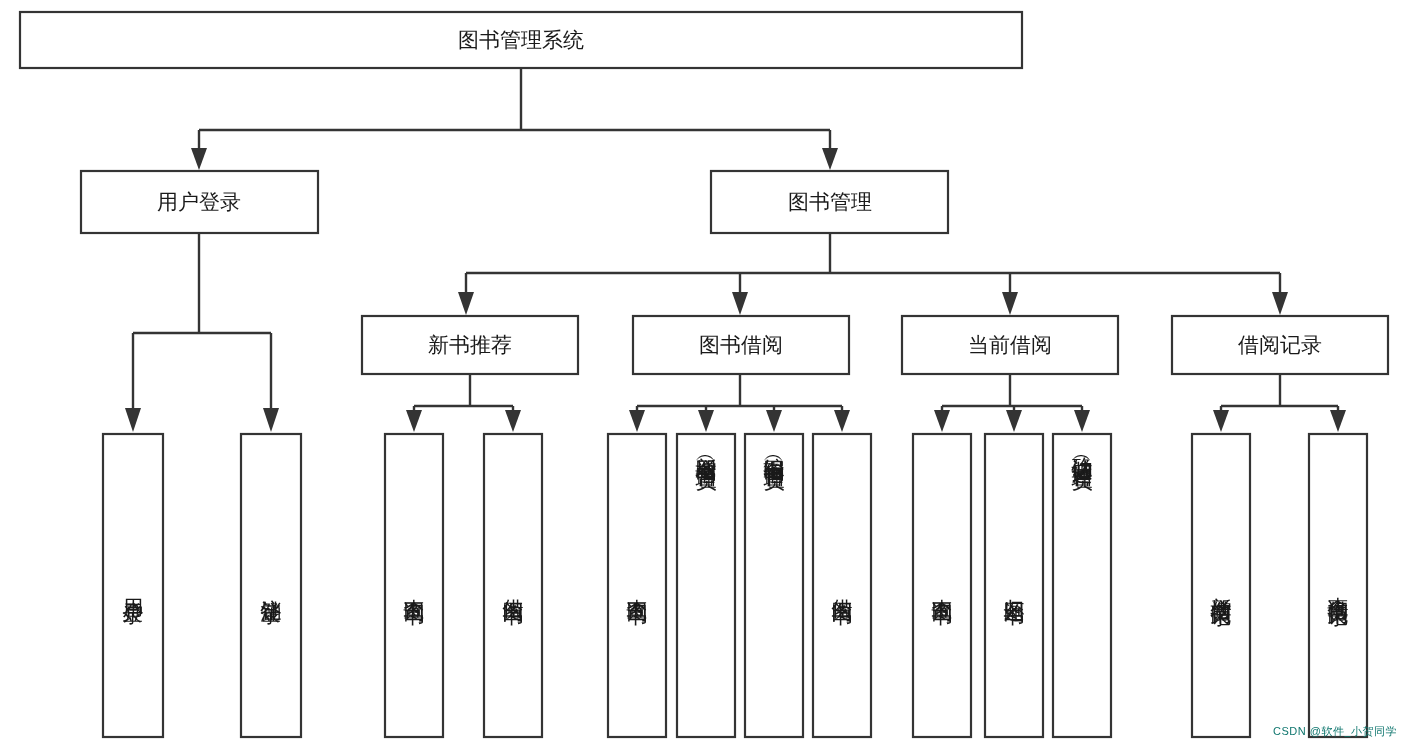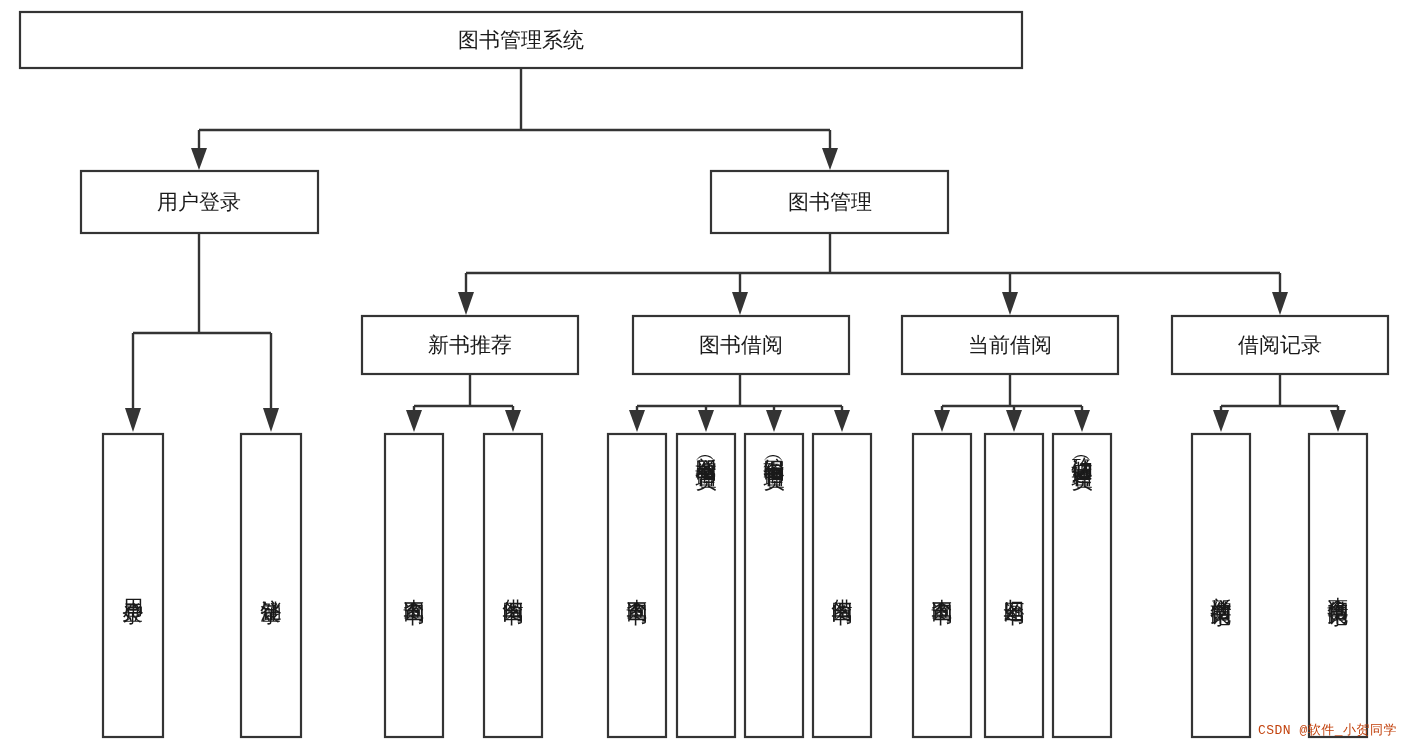--- a/index.html
+++ b/index.html
@@ -63,23 +63,23 @@
     font-family: "Liberation Sans", "DejaVu Sans", sans-serif;
     font-size: 21px;
     color: #1a1a1a;
     letter-spacing: 2px;
     white-space: nowrap;
   }
   .watermark {
     position: absolute;
     right: 8px;
     bottom: 8px;
-    font-family: Liberation Mono, monospace;
-    font-size: 13px;
-    color: #c2410c;
+    font-family: Liberation Sans, sans-serif;
+    font-size: 11px;
+    color: #0f766e;
     letter-spacing: 0.5px;
     user-select: none;
   }
 </style>
 </head>
 <body>
 
 <div id="diagram-root">
 
   <svg class="diagram-canvas" viewBox="0 0 1405 747">

